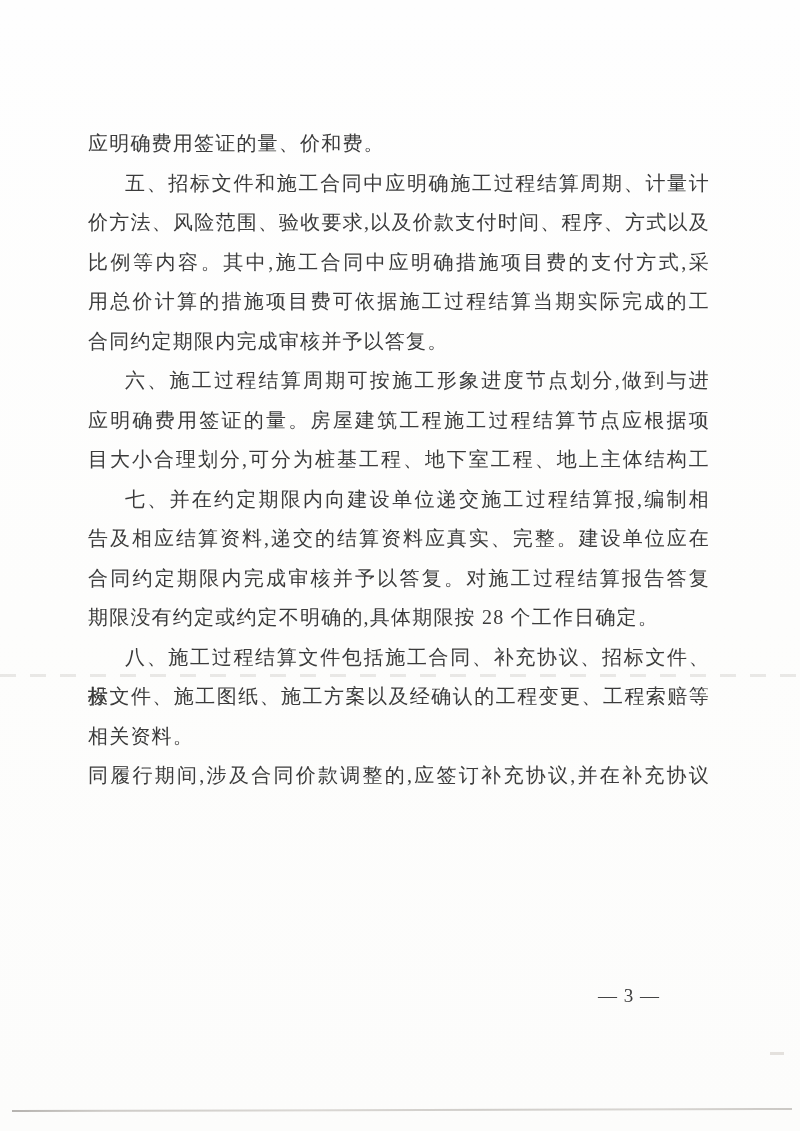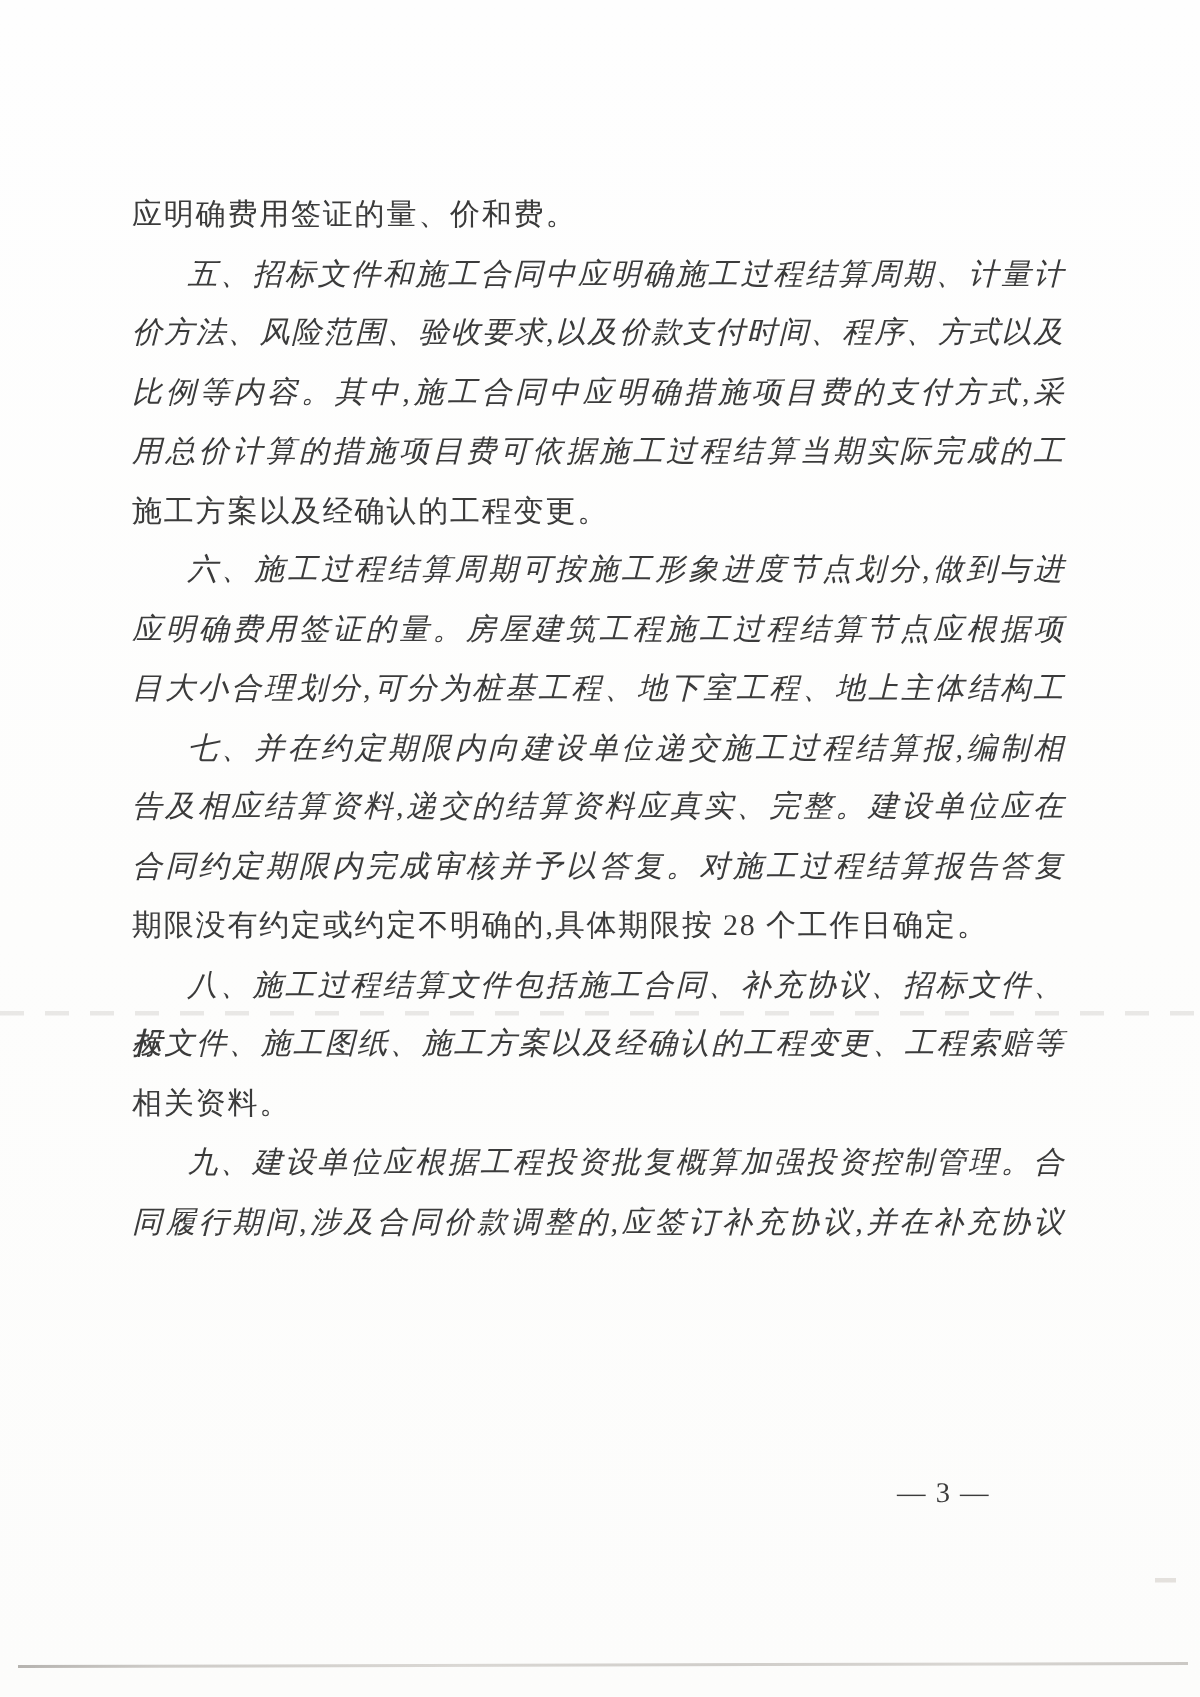--- a/index.html
+++ b/index.html
@@ -34,21 +34,20 @@
     line-height: 39.5px;
     font-size: 20px;
     letter-spacing: 1.2px;
     white-space: normal;
     text-align: left;
   }
   .line.fill {
     text-align: justify;
     text-align-last: justify;
     text-justify: inter-character;
-    font-style: italic;
   }
   .line.indent {
     text-indent: 37px;
   }
   .page-number {
     position: absolute;
     left: 598px;
     top: 984px;
     width: 80px;
     color: #3b3b3b;
@@ -95,31 +94,30 @@
 </head>
 <body>
 
 <div class="page">
   <div class="text-block" id="text-block">
       <div class="line">应明确费用签证的量、价和费。</div>
       <div class="line fill indent">五、招标文件和施工合同中应明确施工过程结算周期、计量计</div>
       <div class="line fill">价方法、风险范围、验收要求,以及价款支付时间、程序、方式以及</div>
       <div class="line fill">比例等内容。其中,施工合同中应明确措施项目费的支付方式,采</div>
       <div class="line fill">用总价计算的措施项目费可依据施工过程结算当期实际完成的工</div>
-      <div class="line">施工方案以及经确认的工程变更。</div>
+      <div class="line">合同约定期限内完成审核并予以答复。</div>
       <div class="line fill indent">六、施工过程结算周期可按施工形象进度节点划分,做到与进</div>
       <div class="line fill">应明确费用签证的量。房屋建筑工程施工过程结算节点应根据项</div>
       <div class="line fill">目大小合理划分,可分为桩基工程、地下室工程、地上主体结构工</div>
       <div class="line fill indent">七、并在约定期限内向建设单位递交施工过程结算报,编制相</div>
       <div class="line fill">告及相应结算资料,递交的结算资料应真实、完整。建设单位应在</div>
       <div class="line fill">合同约定期限内完成审核并予以答复。对施工过程结算报告答复</div>
       <div class="line">期限没有约定或约定不明确的,具体期限按 28 个工作日确定。</div>
       <div class="line fill indent">八、施工过程结算文件包括施工合同、补充协议、招标文件、投</div>
       <div class="line fill">标文件、施工图纸、施工方案以及经确认的工程变更、工程索赔等</div>
       <div class="line">相关资料。</div>
-      <div class="line fill indent">九、建设单位应根据工程投资批复概算加强投资控制管理。合</div>
       <div class="line fill">同履行期间,涉及合同价款调整的,应签订补充协议,并在补充协议</div>
     </div>
   <div class="fold-line"></div>
   <div class="scan-line"></div>
   <div class="speck"></div>
   <div class="page-number">— 3 —</div>
 </div>
 
 </body></html>

